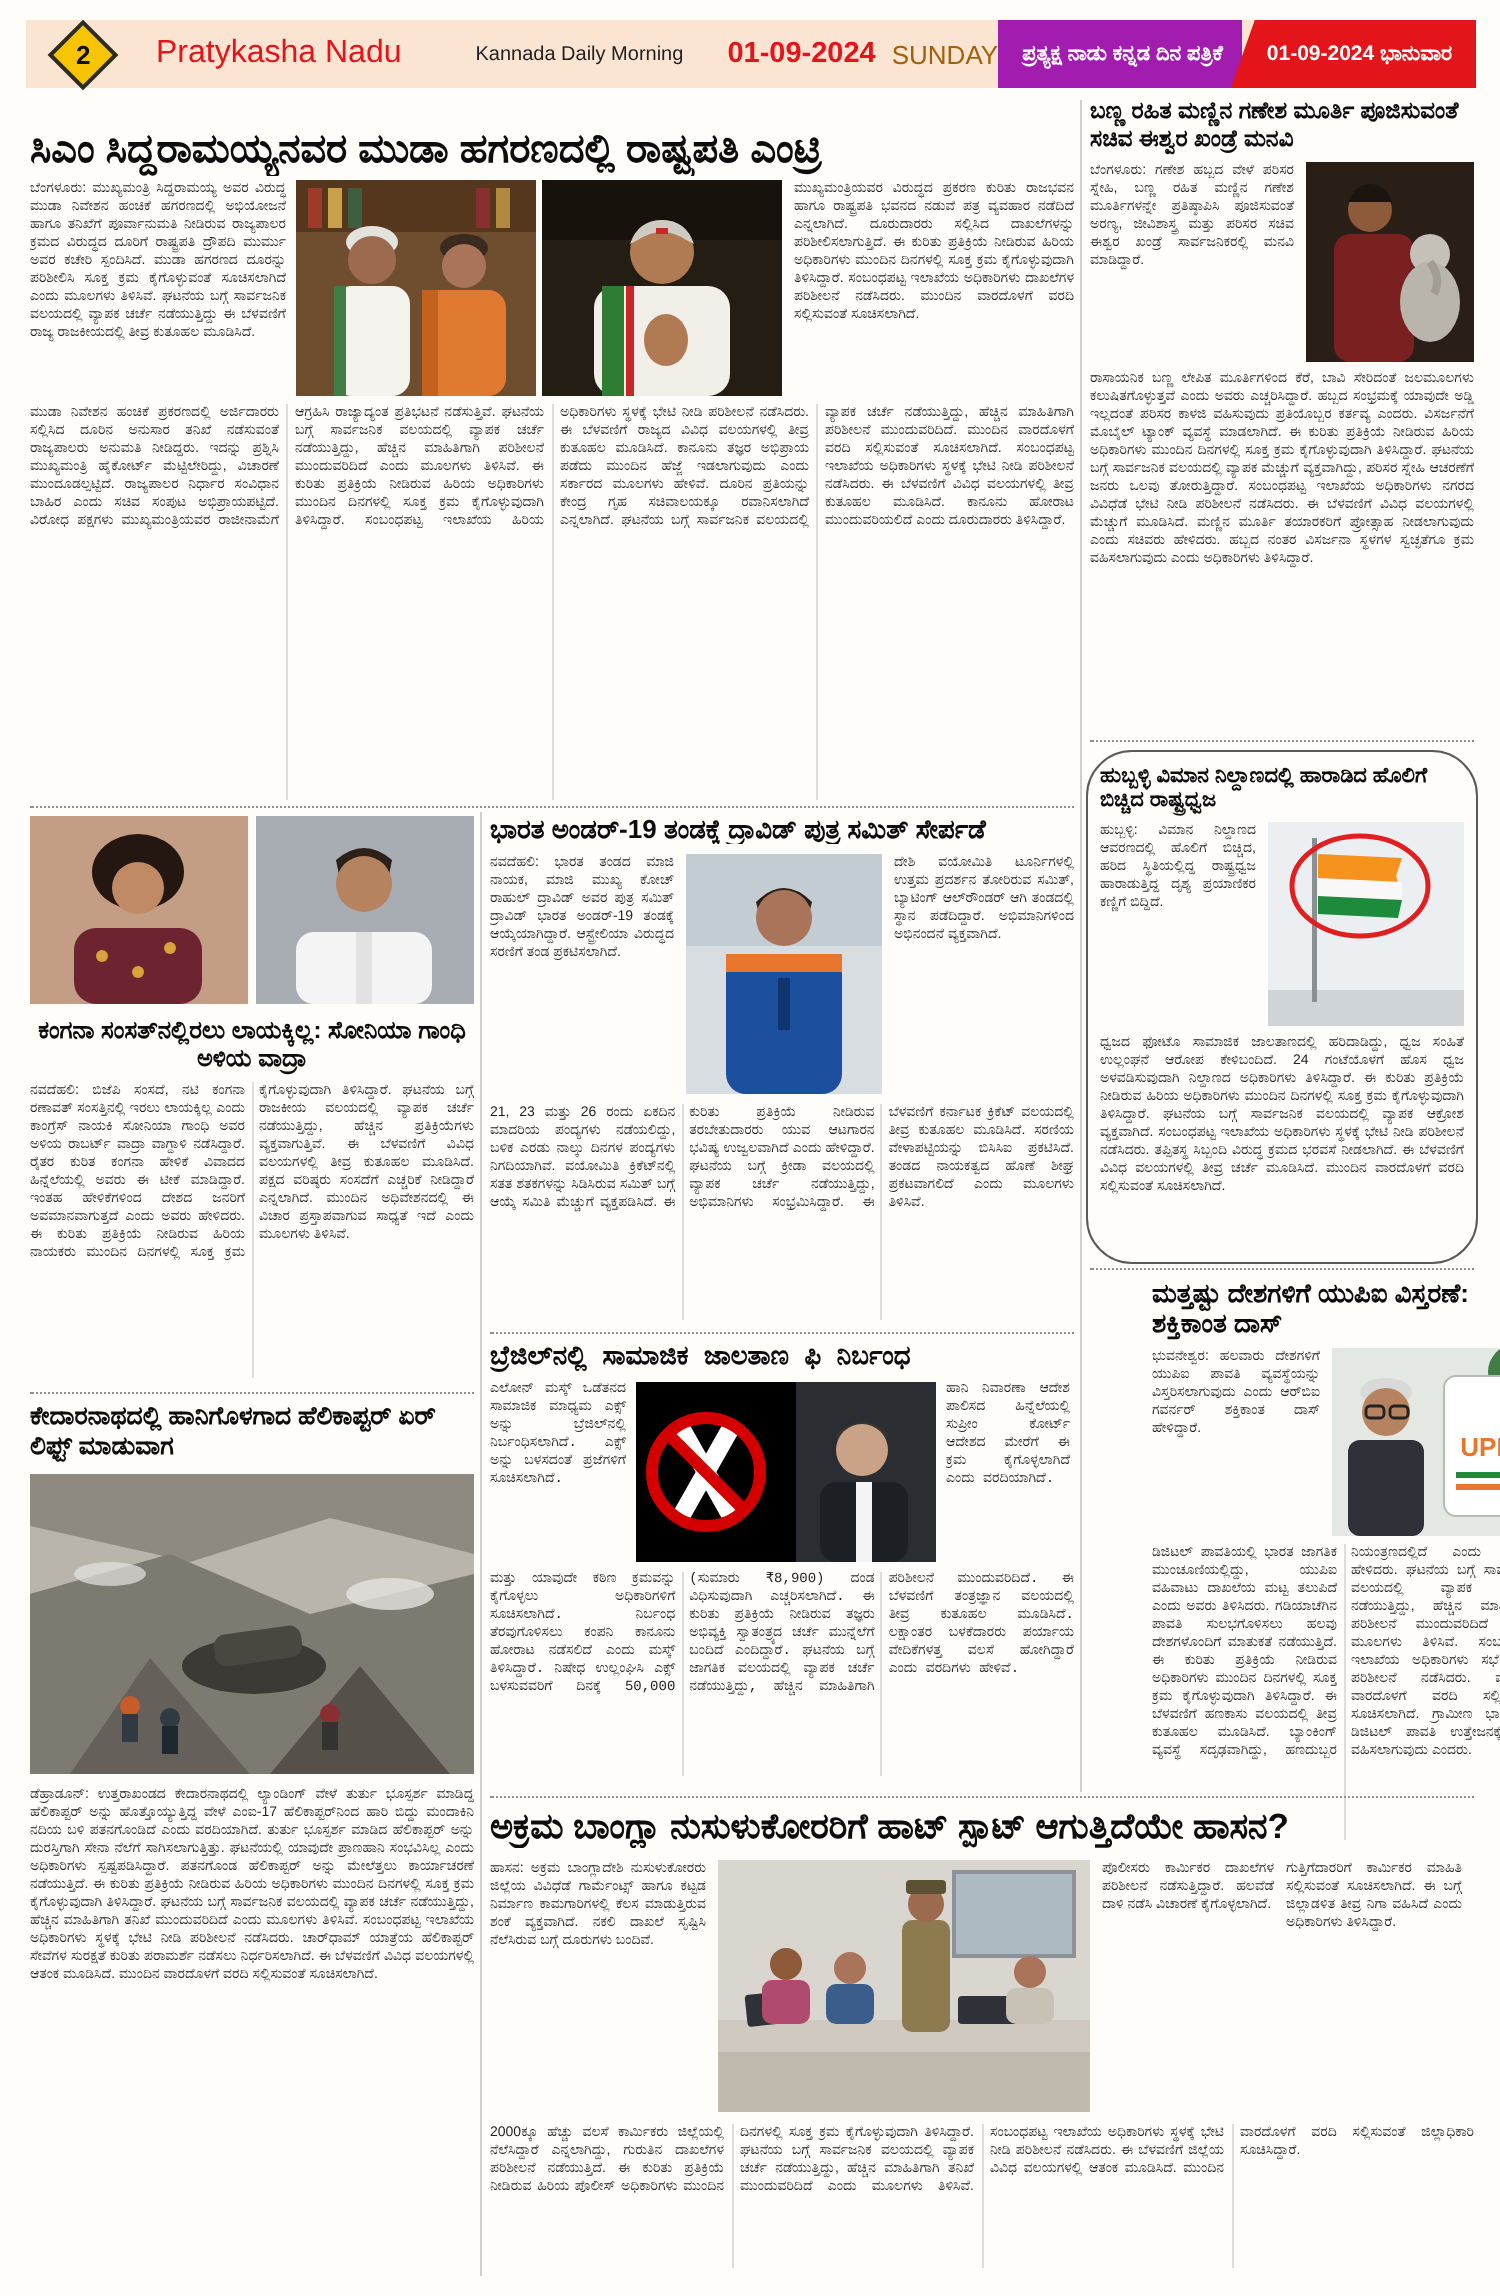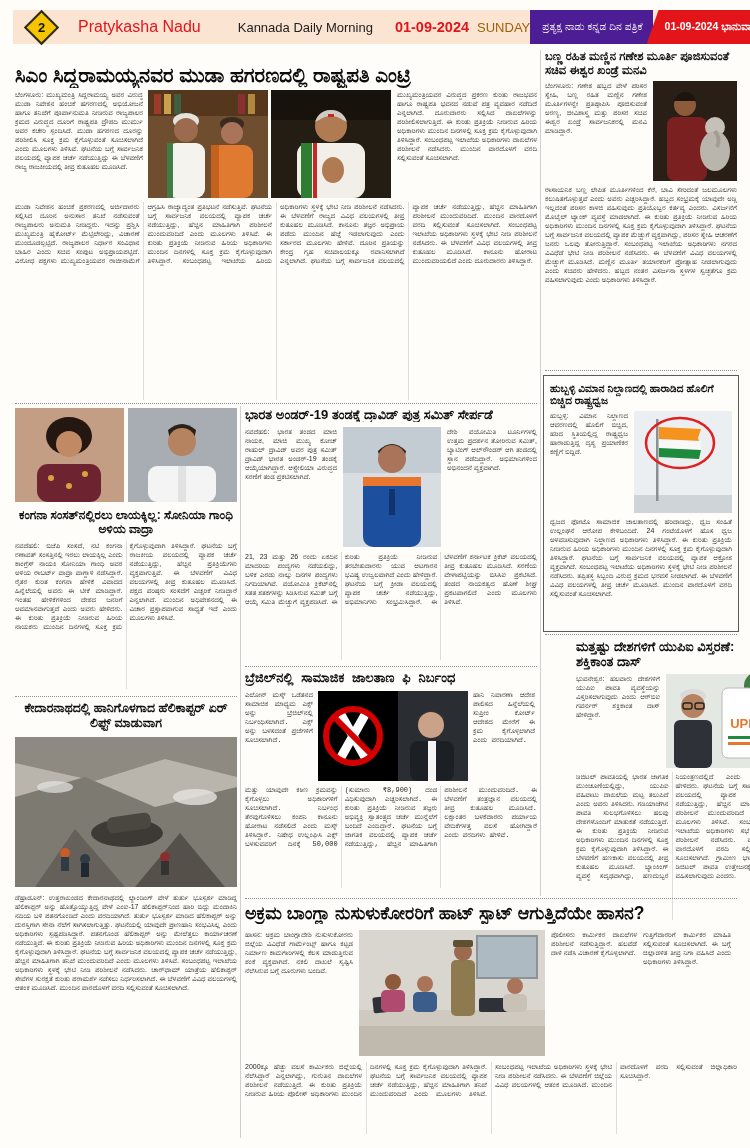--- a/index.html
+++ b/index.html
@@ -6,24 +6,24 @@
   #page{position:relative;width:750px;height:1148px;background:#fffdf9;overflow:hidden;
         font-family:"Liberation Sans",sans-serif;}
   
   #hdr{position:absolute;left:13px;top:10px;width:724px;height:34px;background:#fbe4d2;
        display:flex;align-items:center;}
   .badge{width:21px;height:21px;background:#f6c400;border:2px solid #2b2b2b;transform:rotate(45deg);
          margin-left:16px;display:flex;align-items:center;justify-content:center;flex:0 0 auto;}
   .badge span{transform:rotate(-45deg);font-weight:bold;font-size:13px;color:#111;}
   .hdiv{width:1px;height:24px;background:#7a4a2a;margin:0 10px 0 14px;}
   .mast-title{color:#e3151b;font-weight:normal;font-size:16px;white-space:nowrap;}
-  .mast-sub{color:#222;font-size:13px;margin-left:5px;white-space:nowrap;padding-left:32px;}
+  .mast-sub{color:#222;font-size:10px;margin-left:5px;white-space:nowrap;padding-left:32px;}
   .mast-date{color:#e3151b;font-weight:bold;font-size:14.5px;margin-left:22px;white-space:nowrap;}
   .mast-day{color:#a16207;font-size:13px;margin-left:8px;white-space:nowrap;}
-  .kn-strip{margin-left:auto;background:#4c1d95;color:#fff;font-weight:normal;font-size:10.5px;
+  .kn-strip{margin-left:auto;background:#a21caf;color:#fff;font-weight:bold;font-size:10.5px;
             padding:4px 10px 5px 12px;white-space:nowrap;align-self:stretch;display:flex;align-items:center;}
   .kn-date{background:#e3151b;color:#fff;font-weight:bold;font-size:10.5px;padding:4px 12px 5px 18px;
            white-space:nowrap;align-self:stretch;display:flex;align-items:center;
            clip-path:polygon(12px 0,100% 0,100% 100%,0 100%);margin-left:-6px;}
   
   .art{position:absolute;}
   .hl{font-weight:bold;color:#0d0d0d;line-height:1.18;}
   .body{font-size:7px;line-height:9px;text-align:justify;color:#1f1f1f;overflow:hidden;}
   .c2{column-count:2;column-gap:7px;column-rule:1px solid #ddd;}
   .c3{column-count:3;column-gap:7px;column-rule:1px solid #ddd;}
@@ -111,21 +111,21 @@
           <ellipse cx="62" cy="70" rx="15" ry="20" fill="#b9b4ac"></ellipse>
           <path d="M62 50 q6 8 2 16" stroke="#a29d94" stroke-width="4" fill="none"></path>
         </svg>
       </div>
     </div>
     <div class="body" style="margin-top:4px;height:208px;">ರಾಸಾಯನಿಕ ಬಣ್ಣ ಲೇಪಿತ ಮೂರ್ತಿಗಳಿಂದ ಕೆರೆ, ಬಾವಿ ಸೇರಿದಂತೆ ಜಲಮೂಲಗಳು ಕಲುಷಿತಗೊಳ್ಳುತ್ತವೆ ಎಂದು ಅವರು ಎಚ್ಚರಿಸಿದ್ದಾರೆ. ಹಬ್ಬದ ಸಂಭ್ರಮಕ್ಕೆ ಯಾವುದೇ ಅಡ್ಡಿ ಇಲ್ಲದಂತೆ ಪರಿಸರ ಕಾಳಜಿ ವಹಿಸುವುದು ಪ್ರತಿಯೊಬ್ಬರ ಕರ್ತವ್ಯ ಎಂದರು. ವಿಸರ್ಜನೆಗೆ ಮೊಬೈಲ್ ಟ್ಯಾಂಕ್ ವ್ಯವಸ್ಥೆ ಮಾಡಲಾಗಿದೆ. ಈ ಕುರಿತು ಪ್ರತಿಕ್ರಿಯೆ ನೀಡಿರುವ ಹಿರಿಯ ಅಧಿಕಾರಿಗಳು ಮುಂದಿನ ದಿನಗಳಲ್ಲಿ ಸೂಕ್ತ ಕ್ರಮ ಕೈಗೊಳ್ಳುವುದಾಗಿ ತಿಳಿಸಿದ್ದಾರೆ. ಘಟನೆಯ ಬಗ್ಗೆ ಸಾರ್ವಜನಿಕ ವಲಯದಲ್ಲಿ ವ್ಯಾಪಕ ಮೆಚ್ಚುಗೆ ವ್ಯಕ್ತವಾಗಿದ್ದು, ಪರಿಸರ ಸ್ನೇಹಿ ಆಚರಣೆಗೆ ಜನರು ಒಲವು ತೋರುತ್ತಿದ್ದಾರೆ. ಸಂಬಂಧಪಟ್ಟ ಇಲಾಖೆಯ ಅಧಿಕಾರಿಗಳು ನಗರದ ವಿವಿಧೆಡೆ ಭೇಟಿ ನೀಡಿ ಪರಿಶೀಲನೆ ನಡೆಸಿದರು. ಈ ಬೆಳವಣಿಗೆ ವಿವಿಧ ವಲಯಗಳಲ್ಲಿ ಮೆಚ್ಚುಗೆ ಮೂಡಿಸಿದೆ. ಮಣ್ಣಿನ ಮೂರ್ತಿ ತಯಾರಕರಿಗೆ ಪ್ರೋತ್ಸಾಹ ನೀಡಲಾಗುವುದು ಎಂದು ಸಚಿವರು ಹೇಳಿದರು. ಹಬ್ಬದ ನಂತರ ವಿಸರ್ಜನಾ ಸ್ಥಳಗಳ ಸ್ವಚ್ಛತೆಗೂ ಕ್ರಮ ವಹಿಸಲಾಗುವುದು ಎಂದು ಅಧಿಕಾರಿಗಳು ತಿಳಿಸಿದ್ದಾರೆ.</div>
   </div>
 
   <div class="hsep" style="left:545px;top:370px;width:192px;"></div>
 
-  <div class="art boxed" style="left:543px;top:375px;width:182px;height:243px;">
+  <div class="art boxed" style="left:543px;top:375px;width:182px;height:243px;border-radius:23px;">
     <div class="hl" style="font-size:10.5px;">ಹುಬ್ಬಳ್ಳಿ ವಿಮಾನ ನಿಲ್ದಾಣದಲ್ಲಿ ಹಾರಾಡಿದ ಹೊಲಿಗೆ ಬಿಚ್ಚಿದ ರಾಷ್ಟ್ರಧ್ವಜ</div>
     <div class="row" style="margin-top:4px;">
       <div class="body" style="width:78px;height:102px;">ಹುಬ್ಬಳ್ಳಿ: ವಿಮಾನ ನಿಲ್ದಾಣದ ಆವರಣದಲ್ಲಿ ಹೊಲಿಗೆ ಬಿಚ್ಚಿದ, ಹರಿದ ಸ್ಥಿತಿಯಲ್ಲಿದ್ದ ರಾಷ್ಟ್ರಧ್ವಜ ಹಾರಾಡುತ್ತಿದ್ದ ದೃಶ್ಯ ಪ್ರಯಾಣಿಕರ ಕಣ್ಣಿಗೆ ಬಿದ್ದಿದೆ.</div>
       <div class="ph" style="width:98px;height:102px;margin-left:6px;">
         <svg viewBox="0 0 98 102" preserveAspectRatio="none">
           <rect width="98" height="102" fill="#eceff1"></rect>
           <rect x="0" y="84" width="98" height="18" fill="#cfd4d8"></rect>
           <rect x="22" y="8" width="2.5" height="82" fill="#8a8f94"></rect>
           <path d="M25 16 l42 2 -3 9 3 9 -42 2 z" fill="#f6921e"></path>
           <path d="M25 28 l42 2 0 9 -42 0 z" fill="#f8f8f8"></path>
@@ -186,21 +186,21 @@
         </svg>
       </div>
     </div>
     <div class="hl" style="font-size:12px;text-align:center;margin-top:6px;">ಕಂಗನಾ ಸಂಸತ್‌ನಲ್ಲಿರಲು ಲಾಯಕ್ಕಿಲ್ಲ: ಸೋನಿಯಾ ಗಾಂಧಿ ಅಳಿಯ ವಾದ್ರಾ</div>
     <div class="body c2" style="margin-top:5px;height:148px;">ನವದೆಹಲಿ: ಬಿಜೆಪಿ ಸಂಸದೆ, ನಟಿ ಕಂಗನಾ ರಣಾವತ್ ಸಂಸತ್ತಿನಲ್ಲಿ ಇರಲು ಲಾಯಕ್ಕಿಲ್ಲ ಎಂದು ಕಾಂಗ್ರೆಸ್ ನಾಯಕಿ ಸೋನಿಯಾ ಗಾಂಧಿ ಅವರ ಅಳಿಯ ರಾಬರ್ಟ್ ವಾದ್ರಾ ವಾಗ್ದಾಳಿ ನಡೆಸಿದ್ದಾರೆ. ರೈತರ ಕುರಿತ ಕಂಗನಾ ಹೇಳಿಕೆ ವಿವಾದದ ಹಿನ್ನೆಲೆಯಲ್ಲಿ ಅವರು ಈ ಟೀಕೆ ಮಾಡಿದ್ದಾರೆ. ಇಂತಹ ಹೇಳಿಕೆಗಳಿಂದ ದೇಶದ ಜನರಿಗೆ ಅವಮಾನವಾಗುತ್ತದೆ ಎಂದು ಅವರು ಹೇಳಿದರು. ಈ ಕುರಿತು ಪ್ರತಿಕ್ರಿಯೆ ನೀಡಿರುವ ಹಿರಿಯ ನಾಯಕರು ಮುಂದಿನ ದಿನಗಳಲ್ಲಿ ಸೂಕ್ತ ಕ್ರಮ ಕೈಗೊಳ್ಳುವುದಾಗಿ ತಿಳಿಸಿದ್ದಾರೆ. ಘಟನೆಯ ಬಗ್ಗೆ ರಾಜಕೀಯ ವಲಯದಲ್ಲಿ ವ್ಯಾಪಕ ಚರ್ಚೆ ನಡೆಯುತ್ತಿದ್ದು, ಹೆಚ್ಚಿನ ಪ್ರತಿಕ್ರಿಯೆಗಳು ವ್ಯಕ್ತವಾಗುತ್ತಿವೆ. ಈ ಬೆಳವಣಿಗೆ ವಿವಿಧ ವಲಯಗಳಲ್ಲಿ ತೀವ್ರ ಕುತೂಹಲ ಮೂಡಿಸಿದೆ. ಪಕ್ಷದ ವರಿಷ್ಠರು ಸಂಸದೆಗೆ ಎಚ್ಚರಿಕೆ ನೀಡಿದ್ದಾರೆ ಎನ್ನಲಾಗಿದೆ. ಮುಂದಿನ ಅಧಿವೇಶನದಲ್ಲಿ ಈ ವಿಚಾರ ಪ್ರಸ್ತಾಪವಾಗುವ ಸಾಧ್ಯತೆ ಇದೆ ಎಂದು ಮೂಲಗಳು ತಿಳಿಸಿವೆ.</div>
   </div>
 
   <div class="hsep" style="left:15px;top:696px;width:222px;"></div>
 
   <div class="art" style="left:15px;top:701px;width:222px;">
-    <div class="hl" style="font-size:12.5px;text-align:center;">ಕೇದಾರನಾಥದಲ್ಲಿ ಹಾನಿಗೊಳಗಾದ ಹೆಲಿಕಾಪ್ಟರ್ ಏರ್ ಲಿಫ್ಟ್ ಮಾಡುವಾಗ</div>
+    <div class="hl" style="font-size:12.5px;text-align:left;">ಕೇದಾರನಾಥದಲ್ಲಿ ಹಾನಿಗೊಳಗಾದ ಹೆಲಿಕಾಪ್ಟರ್ ಏರ್ ಲಿಫ್ಟ್ ಮಾಡುವಾಗ</div>
     <div class="ph" style="width:222px;height:150px;margin-top:6px;">
       <svg viewBox="0 0 222 150" preserveAspectRatio="none">
         <rect width="222" height="150" fill="#b9b5ad"></rect>
         <polygon points="0,0 222,0 222,40 150,22 80,44 0,26" fill="#8e8a82"></polygon>
         <polygon points="0,60 70,40 140,70 222,50 222,150 0,150" fill="#7d7a72"></polygon>
         <polygon points="20,150 60,92 110,150" fill="#65615a"></polygon>
         <polygon points="120,150 165,96 210,150" fill="#55504a"></polygon>
         <ellipse cx="112" cy="96" rx="36" ry="14" fill="#3d3a35"></ellipse>
         <rect x="92" y="78" width="44" height="16" rx="6" fill="#4a4640" transform="rotate(-8 114 86)"></rect>
         <circle cx="50" cy="116" r="5" fill="#c75b2a"></circle>

